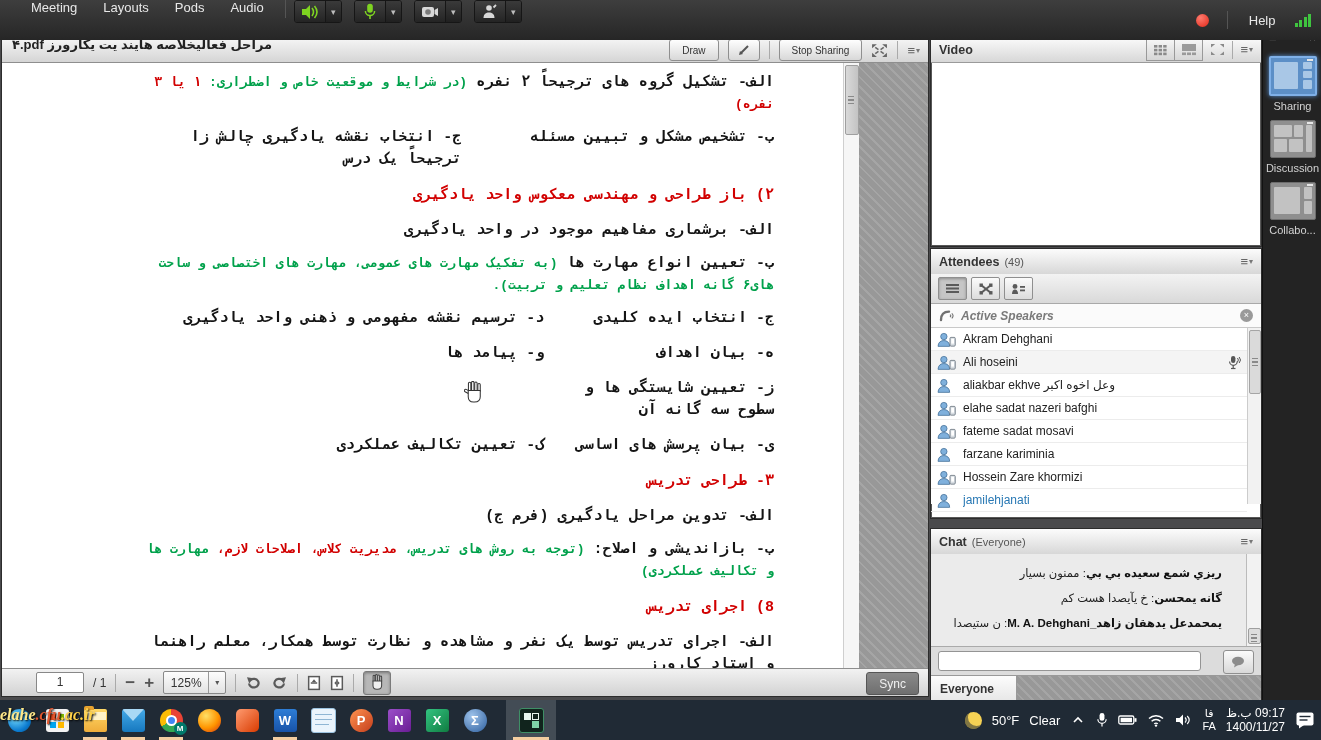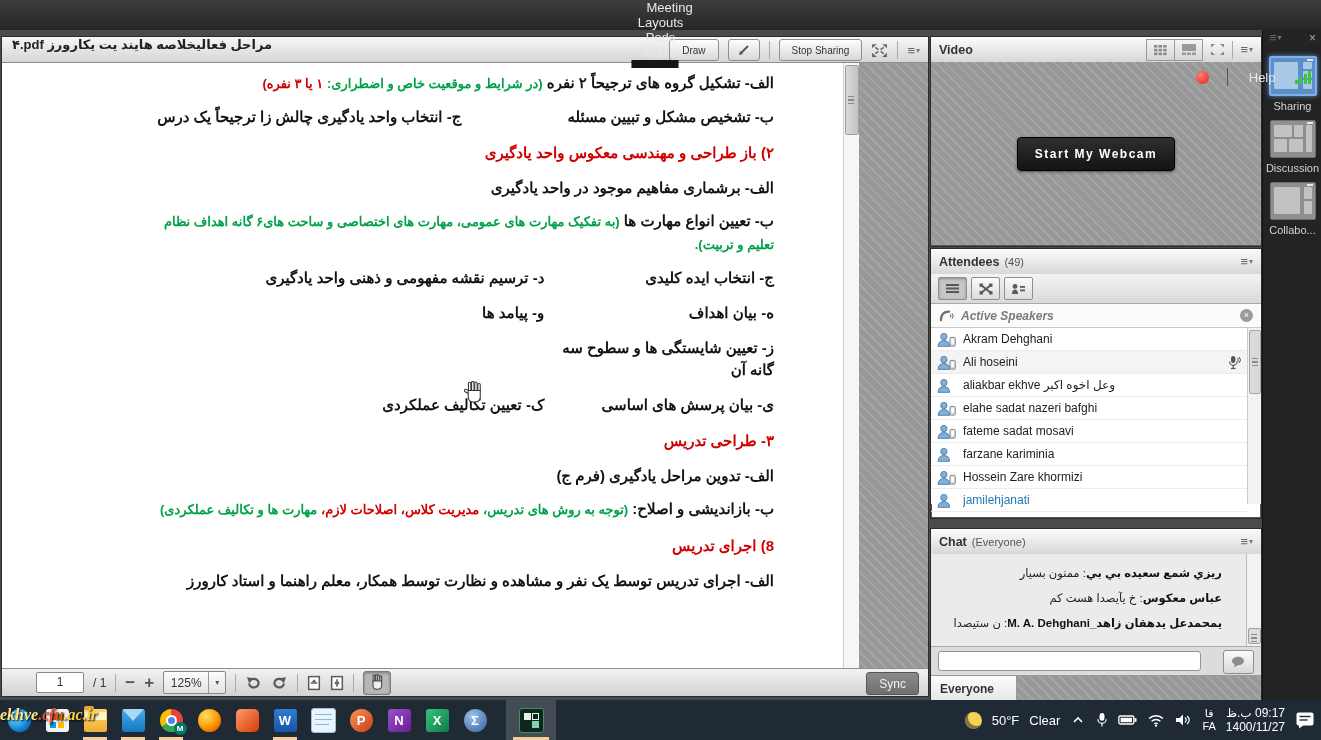--- a/index.html
+++ b/index.html
@@ -1,22 +1,22 @@
 <!DOCTYPE html>
 <html><head>
 <meta charset="utf-8">
 <style>
   html,body{margin:0;padding:0;}
   body{width:1321px;height:740px;position:relative;overflow:hidden;
        background:#4a4a4c;font-family:"Liberation Sans","DejaVu Sans",sans-serif;
        -webkit-font-smoothing:antialiased;}
   
-  #menubar{position:absolute;left:0;top:0;width:1321px;height:30px;
-    background:linear-gradient(#3e3e3e,#262626);display:flex;align-items:center;
-    color:#e8e8e8;font-size:13px;z-index:30;flex-direction:column;}
+  #menubar{position:absolute;left:0;top:0;width:1321px;height:40px;
+    background:linear-gradient(#3e3e3e,#262626);display:flex;
+    color:#e8e8e8;font-size:13px;z-index:30;}
   .mitem{padding:0 13px;cursor:default;}
   .mbar-sep{width:1px;height:18px;background:#555;margin:0 8px;}
   .agroup{display:flex;align-items:stretch;height:21px;margin-right:12px;border:1px solid #161616;border-radius:3px;overflow:hidden;}
   .abtn{background:linear-gradient(#404040,#242424);display:flex;align-items:center;justify-content:center;width:30px;}
   .acaret{background:linear-gradient(#3a3a3a,#202020);width:15px;display:flex;align-items:center;justify-content:center;
           border-left:1px solid #161616;color:#bdbdbd;font-size:9px;}
   #recdot{width:13px;height:13px;border-radius:50%;background:radial-gradient(circle at 35% 30%,#ff7b6e,#e02718);margin:0 10px;}
   #signal{display:flex;align-items:flex-end;gap:1.5px;margin:0 10px 0 6px;}
   #signal i{display:block;width:3px;background:#3fc53f;}
   
@@ -37,21 +37,21 @@
     background:linear-gradient(#f7f7f7,#d5d5d5);border-bottom:1px solid #8e8e8e;display:flex;}
   #share-title{font-weight:bold;font-size:13px;color:#222;padding-left:10px;direction:ltr;}
   #share-tools{position:absolute;right:8px;top:2px;display:flex;align-items:center;gap:9px;height:22px;}
   #share-body{position:absolute;left:0;top:26px;width:926px;height:605px;background:#fff;overflow:hidden;}
   #doc-stripe-gutter{position:absolute;left:856px;top:0;width:70px;height:605px;}
   #doc-scroll{position:absolute;left:841px;top:0;width:15px;height:605px;background:#f6f6f6;border-left:1px solid #cfcfcf;}
   #doc-thumb{position:absolute;left:1px;top:2px;width:12px;height:68px;background:linear-gradient(90deg,#d9d9d9,#c3c3c3);border:1px solid #9f9f9f;border-radius:2px;}
   
   #doc{position:absolute;left:30px;top:0;width:812px;height:605px;direction:rtl;text-align:right;
        box-sizing:border-box;padding:9px 70px 0 104px;font-size:15px;font-weight:bold;color:#141414;
-       font-family:Liberation Sans, sans-serif;}
+       font-family:Liberation Mono, monospace;}
   .dline{line-height:22px;margin-bottom:11px;}
   .dhead{color:#d10000;margin:14px 0 13px;line-height:22px;}
   .row2{display:flex;margin-bottom:13px;line-height:22px;}
   .c-r{width:36%;}
   .c-r.wide{width:49%;}
   .c-l{flex:1;}
   .seg-green{color:#00a14b;}
   .seg-red{color:#d10000;}
   .small{font-size:13px;}
   #hand-cursor{position:absolute;left:462px;top:318px;}
@@ -258,21 +258,21 @@
           <div class="grip" style="top:34px"></div>
       </div>
     </div>
 
     <div id="doc">
       <div class="dline">
         <span>الف- تشکیل گروه های ترجیحاً ۲ نفره </span><span class="seg-green small">(در شرایط و موقعیت خاص و اضطراری: </span><span class="seg-red small">۱ یا ۳ نفره)</span>
       </div>
       <div class="row2">
         <div class="c-r wide">ب- تشخیص مشکل و تبیین مسئله</div>
-          <div class="c-l">ج- انتخاب واحد یادگیری چالش زا ترجیحاً یک درس</div>
+          <div class="c-l">ج- انتخاب نقشه یادگیری چالش زا ترجیحاً یک درس</div>
       </div>
       <div class="dhead">۲) باز طراحی و مهندسی معکوس واحد یادگیری</div>
       <div class="dline">الف- برشماری مفاهیم موجود در واحد یادگیری</div>
       <div class="dline">
         <span>ب- تعیین انواع مهارت ها </span><span class="seg-green small">(به تفکیک مهارت های عمومی، مهارت های اختصاصی و ساحت های۶ گانه اهداف نظام تعلیم و تربیت).</span>
       </div>
       <div class="row2">
         <div class="c-r">ج- انتخاب ایده کلیدی</div>
           <div class="c-l">د- ترسیم نقشه مفهومی و ذهنی واحد یادگیری</div>
       </div>
@@ -397,23 +397,20 @@
             <polygon points="15,13 10.5,13 15,9.2"></polygon>
         </g>
       </svg>
       <div class="tool-sep"></div>
       <div class="menu-ico" style="margin-left:0">
         <span>≡</span>
         <span class="cv">▾</span>
       </div>
     </div>
   </div>
-  <div id="video-body" class="stripes">
-    <div id="webcam-btn">Start My Webcam</div>
-  </div>
 </div>
 
 <div id="attendees" class="pod">
   <div class="pod-head">
     <span class="pod-title">Attendees</span>
     <span class="pod-sub">(49)</span>
     <div class="menu-ico">
       <span>≡</span>
       <span class="cv">▾</span>
     </div>
@@ -557,21 +554,21 @@
       <span>≡</span>
       <span class="cv">▾</span>
     </div>
   </div>
 
   <div id="chat-msgs">
     <div class="cmsg">
       <span class="cname">ریزي شمع سعیده بي بي</span><span>: </span><span>ممنون بسیار</span>
     </div>
     <div class="cmsg">
-      <span class="cname">عباس معکوس</span><span>: </span><span>خ یآیصدا هست کم</span>
+      <span class="cname">گانه یمحسن</span><span>: </span><span>خ یآیصدا هست کم</span>
     </div>
     <div class="cmsg">
       <span class="cname">یمحمدعل یدهقان زاهد_M. A. Dehghani</span><span>: </span><span>ن ستیصدا</span>
     </div>
   </div>
   <div id="chat-scroll">
     <div id="chat-grip">
       <div class="grip" style="top:5px"></div>
         <div class="grip" style="top:9px"></div>
     </div>
@@ -761,14 +758,14 @@
       <polygon points="4,14 4,17.5 9,14" fill="#fff"></polygon>
       <g stroke="#202a35" stroke-width="1.4">
           <line x1="4.5" y1="5.5" x2="15.5" y2="5.5"></line>
           <line x1="4.5" y1="9" x2="12.5" y2="9"></line>
         </g>
     </svg>
   </div>
 </div>
 
 <div id="watermark">
-  <span style="color:#ffe88a;">ekhve</span><span style="color:#e4572e;">.cfu</span><span style="color:#ffd24a;">.ac.ir</span>
+  <span style="color:#ffe88a;">elahe</span><span style="color:#e4572e;">.cfu</span><span style="color:#ffd24a;">.ac.ir</span>
 </div>
 
 </body></html>

